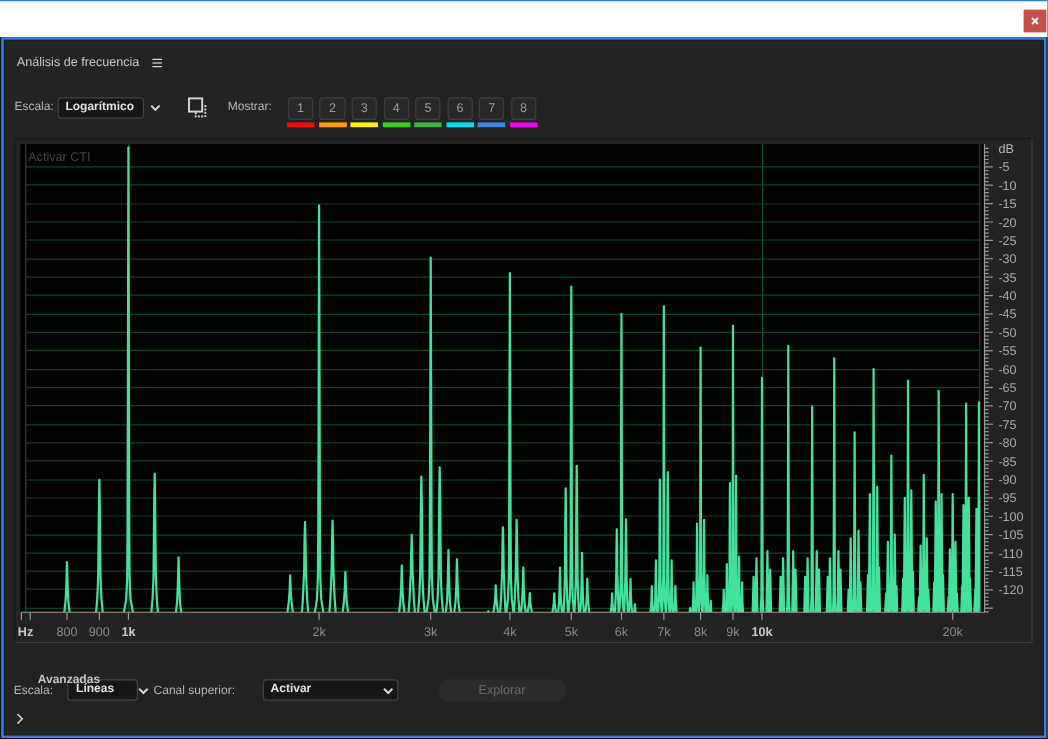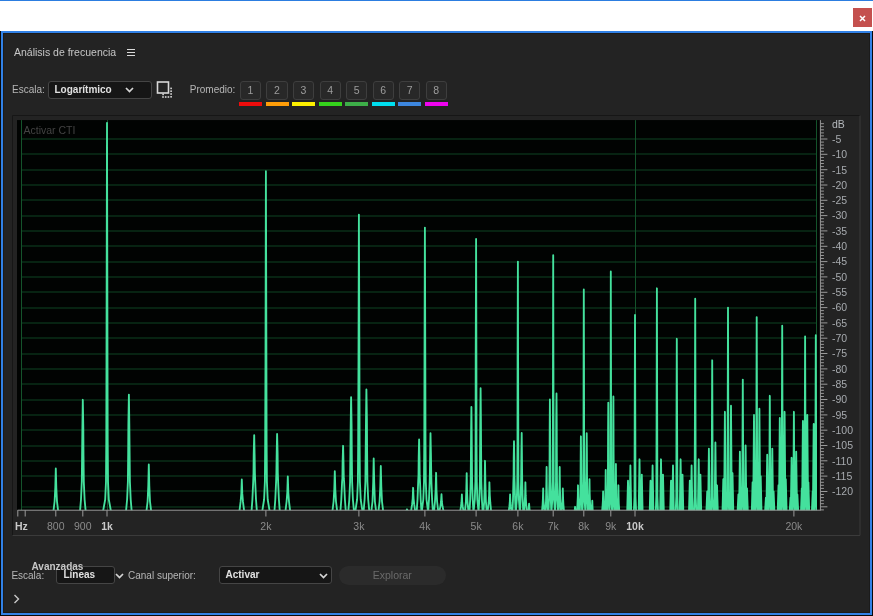--- a/index.html
+++ b/index.html
@@ -7,54 +7,54 @@
 .punder {position:absolute;left:0;top:31px;width:873px;height:585px;background:#0a0a0a}
 .panel {position:absolute;left:1px;top:30.8px;width:871.3px;height:584.5px;background:#232323;border:2px solid #3181e6;box-shadow:inset 0 0 0 1px #1b1b1b}
 .title {position:absolute;left:14px;top:45.5px;font-size:10.5px;color:#c6c6c6}
 .burger {position:absolute;left:126.8px;top:48.7px;width:8.4px}
 .burger div {height:1.4px;background:#dadada;margin-bottom:1.8px}
 .lbl {position:absolute;font-size:10px;color:#b6b6b6}
 .dd {position:absolute;height:18px;background:#161616;border:1px solid #454545;border-radius:3px;color:#e0e0e0;font-size:10px;font-weight:bold;line-height:16px;padding-left:6px}
 .chev {position:absolute;width:9px;height:6px}
 .fbtn {position:absolute;top:80.5px;width:21.3px;height:19px;background:#282828;border:1px solid #3e3e3e;border-radius:3px;color:#9c9c9c;font-size:10.5px;text-align:center;line-height:17px}
 .fbar {position:absolute;top:101.8px;width:23.2px;height:4.5px}
-.pill {position:absolute;left:339px;top:565.6px;width:106.6px;height:19.3px;background:#2b2b2b;border-radius:9.7px;color:#6a6a6a;font-size:10.5px;text-align:center;line-height:19.3px}
+.pill {position:absolute;left:365px;top:565.6px;width:106.6px;height:19.3px;background:#2b2b2b;border-radius:9.7px;color:#6a6a6a;font-size:10.5px;text-align:center;line-height:19.3px}
 .adv {position:absolute;left:31.5px;top:561px;font-size:10px;font-weight:bold;color:#c6c6c6}
 </style></head><body>
 <div class="topline"></div>
 <div class="closebtn"><svg width="7" height="7" viewBox="0 0 7 7" style="margin-top:6px">
       <path d="M1 1 L6 6 M6 1 L1 6" stroke="#ffffff" stroke-width="1.5"></path>
     </svg></div>
 <div class="punder"></div>
 <div class="panel"></div>
 <div class="title">Análisis de frecuencia</div>
 <div class="burger">
     <div></div>
     <div></div>
     <div></div>
   </div>
 <div class="lbl" style="left:12px;top:84px">Escala:</div>
-<div class="dd" style="left:47.5px;top:80.8px;width:104px">Logarítmico</div>
+<div class="dd" style="left:47.5px;top:80.8px;width:72px">Logarítmico</div>
 <svg class="chev" style="left:124.5px;top:87px" viewBox="0 0 9 6">
     <path d="M1 1 L4.5 4.5 L8 1" fill="none" stroke="#d6d6d6" stroke-width="1.7"></path>
   </svg>
 <svg style="position:absolute;left:156px;top:80px" width="18" height="19" viewBox="0 0 18 19">
 <rect x="1.5" y="2" width="11" height="11" fill="none" stroke="#d8d8d8" stroke-width="1.6"></rect>
 <g fill="#d8d8d8">
       <rect x="14.3" y="7.6" width="1.6" height="1.6"></rect>
       <rect x="14.3" y="10.4" width="1.6" height="1.6"></rect>
       <rect x="14.3" y="13.2" width="1.6" height="1.6"></rect>
       <rect x="14.3" y="16" width="1.6" height="1.6"></rect>
       <rect x="11.6" y="16.2" width="1.6" height="1.6"></rect>
       <rect x="8.9" y="16.2" width="1.6" height="1.6"></rect>
       <rect x="6.2" y="16.2" width="1.6" height="1.6"></rect>
       <rect x="6.3" y="13.6" width="1.6" height="1.6"></rect>
     </g>
   </svg>
-<div class="lbl" style="left:189.8px;top:84px">Promedio:</div>
+<div class="lbl" style="left:189.8px;top:84px">Mostrar:</div>
 <div class="fbtn" style="left:239.8px">1</div>
 <div class="fbar" style="left:239.0px;background:#ee0c0c"></div>
 <div class="fbtn" style="left:266.4px">2</div>
 <div class="fbar" style="left:265.6px;background:#ff9d08"></div>
 <div class="fbtn" style="left:292.9px">3</div>
 <div class="fbar" style="left:292.1px;background:#fdf000"></div>
 <div class="fbtn" style="left:319.5px">4</div>
 <div class="fbar" style="left:318.7px;background:#35d31c"></div>
 <div class="fbtn" style="left:346.0px">5</div>
 <div class="fbar" style="left:345.2px;background:#3dae48"></div>

